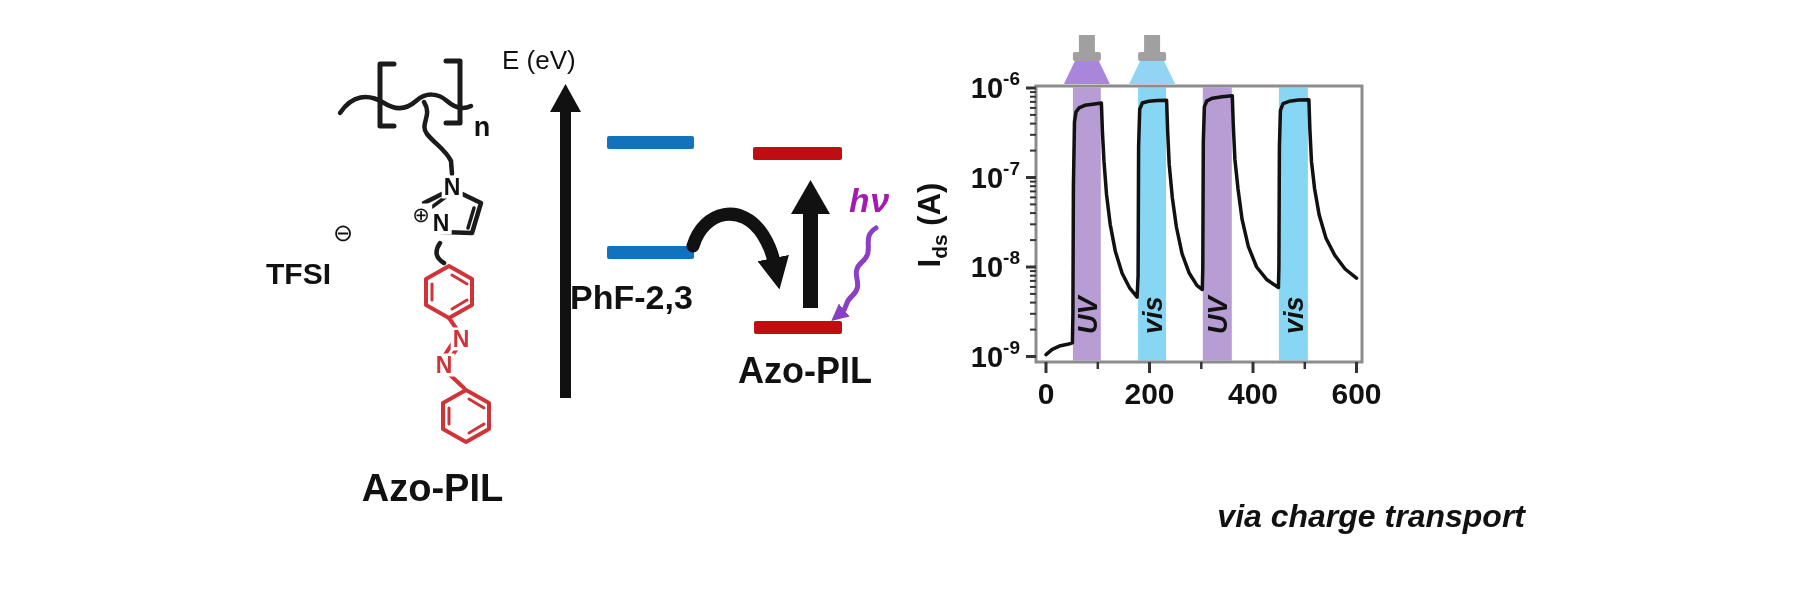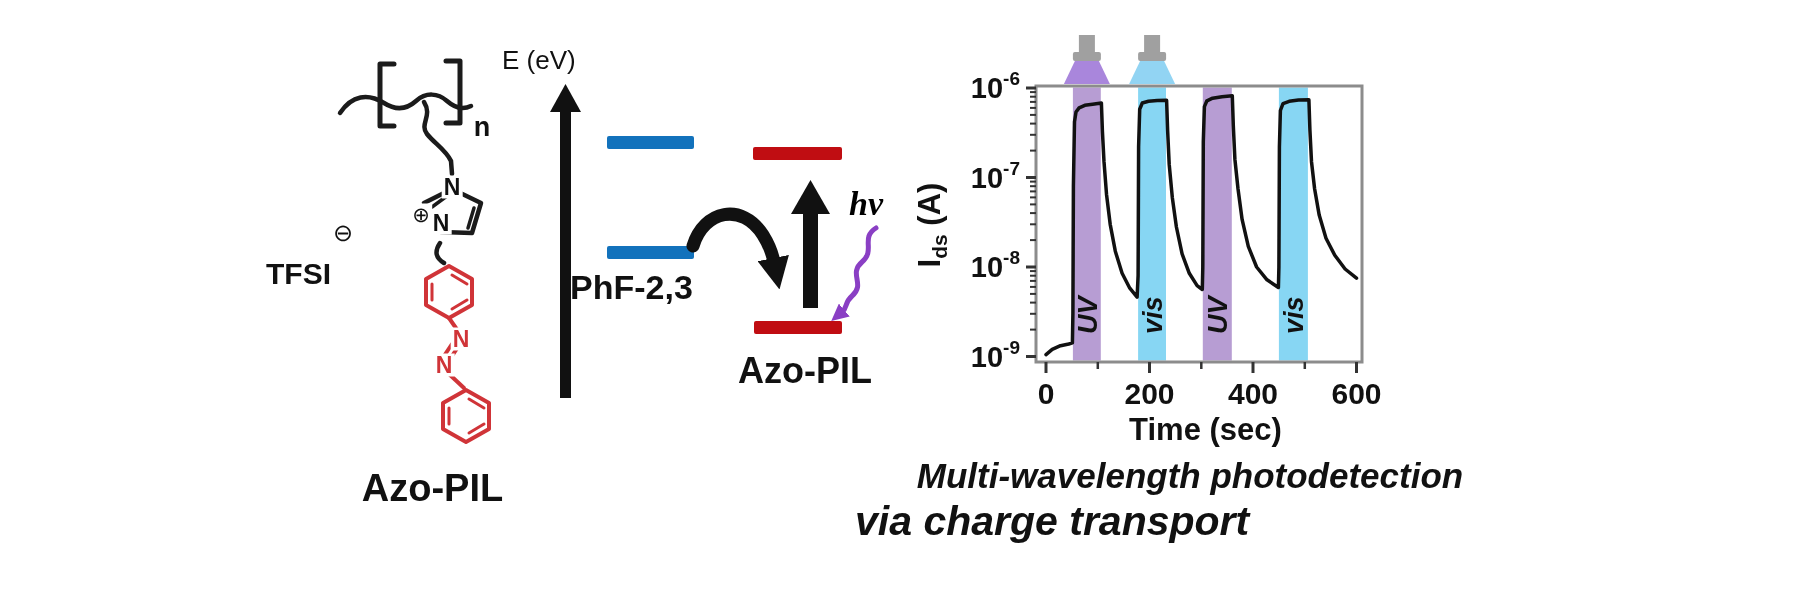--- a/index.html
+++ b/index.html
@@ -5,34 +5,34 @@
   html,body{margin:0;padding:0;background:#ffffff;overflow:hidden;}
   #canvas{position:relative;width:1800px;height:600px;background:#ffffff;
           font-family:"Liberation Sans", sans-serif;color:#111;}
   #gfx{position:absolute;left:0;top:0;}
   .lbl{position:absolute;line-height:1.05;white-space:nowrap;}
   .atom{position:absolute;transform:translate(-50%,-50%);background:#fff;
         line-height:1;padding:0 2px;font-weight:bold;font-size:23px;}
   .charge{font-weight:normal;background:#fff;}
   .red{color:#d03438;}
   .e-axis{left:502px;top:47px;font-size:26px;font-weight:500;}
-  .phf{left:570px;top:270px;font-size:34px;font-weight:bold;}
+  .phf{left:570px;top:280px;font-size:34px;font-weight:bold;}
   .azo-lvl{left:718px;top:352px;width:174px;font-size:36px;font-weight:bold;text-align:center;}
   .hnu{left:849px;top:186px;font-size:34px;font-weight:bold;font-style:italic;
-       color:#000000;font-family:Liberation Serif, serif;}
+       color:#a21caf;font-family:Liberation Mono, monospace;}
   .tfsi{left:266px;top:258px;font-size:30px;font-weight:bold;}
   .tfsi-chg{left:333px;top:220px;font-size:24px;}
   .rep-n{left:482px;top:127px;font-size:27px;font-weight:bold;transform:translate(-50%,-50%);background:transparent;}
   .struct-title{left:345px;top:469px;width:175px;font-size:38px;font-weight:bold;text-align:center;}
   .time-lbl{left:1098px;top:414px;width:215px;font-size:31px;font-weight:bold;text-align:center;}
   .ids-lbl{left:845px;top:204px;width:180px;height:42px;font-size:31px;font-weight:bold;
            text-align:center;transform:rotate(-90deg);}
   .ids-lbl sub{font-size:21px;}
   .cap1{left:855px;top:458px;width:670px;font-size:35px;font-weight:bold;font-style:italic;text-align:center;}
-  .cap2{left:855px;top:500px;width:670px;font-size:41px;font-weight:bold;font-style:italic;text-align:left;}
+  .cap2{left:855px;top:500px;width:670px;font-size:32px;font-weight:bold;font-style:italic;text-align:right;}
 </style>
 </head>
 <body>
 
 <div id="canvas">
 
   <svg id="gfx" width="1800" height="600" viewBox="0 0 1800 600">
     <defs>
       <marker id="arrBlack" orient="auto" markerUnits="userSpaceOnUse" markerWidth="32" markerHeight="32" refX="4" refY="16">
         <path d="M0 0 L32 16 L0 32 Z" fill="#111111"></path>
@@ -164,18 +164,16 @@
   <div class="lbl tfsi">TFSI</div>
   <div class="lbl tfsi-chg">⊖</div>
   <div class="atom" style="left:452px;top:187px;">N</div>
   <div class="atom" style="left:441px;top:223px;">N</div>
   <div class="atom charge" style="left:421px;top:214px;font-size:21px;">⊕</div>
   <div class="atom red" style="left:461px;top:339px;">N</div>
   <div class="atom red" style="left:444px;top:365px;">N</div>
   <div class="lbl rep-n">n</div>
   <div class="lbl struct-title">Azo-PIL</div>
 
-  <div class="lbl time-lbl">Time (sec)</div>
   <div class="lbl ids-lbl"><span>I</span><sub>ds</sub><span> (A)</span></div>
 
-  <div class="lbl cap1">Multi-wavelength photodetection</div>
   <div class="lbl cap2">via charge transport</div>
 </div>
 
 </body></html>

